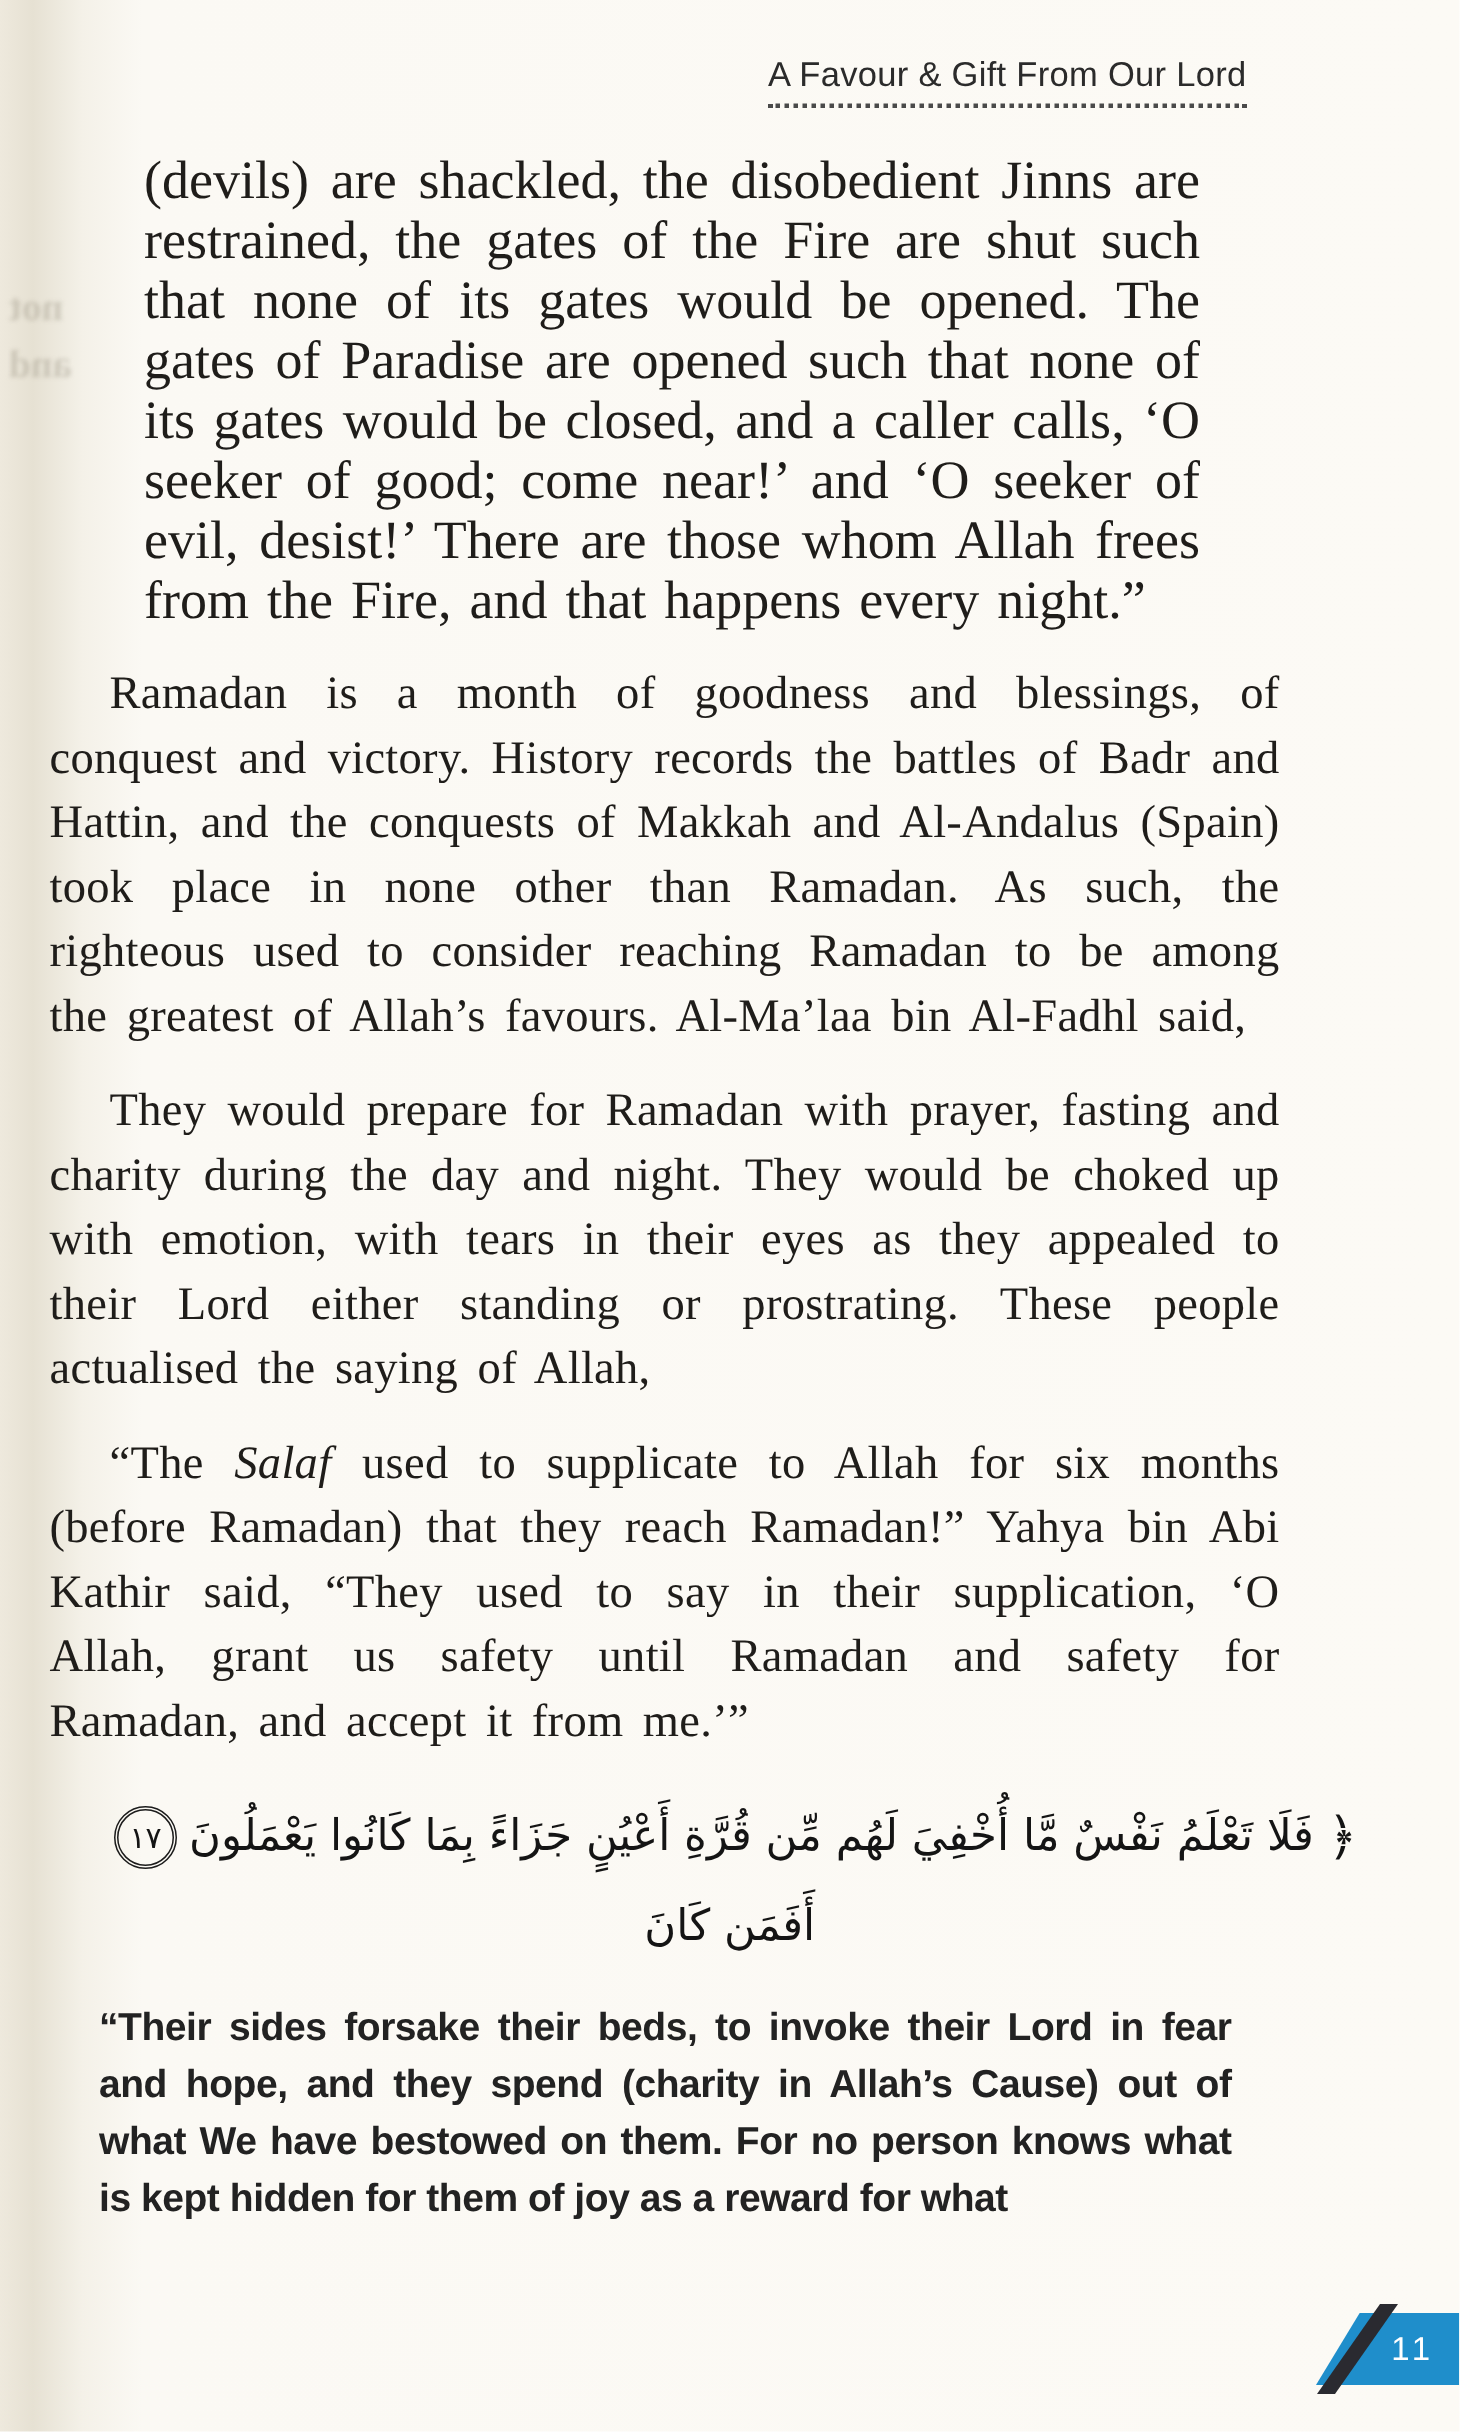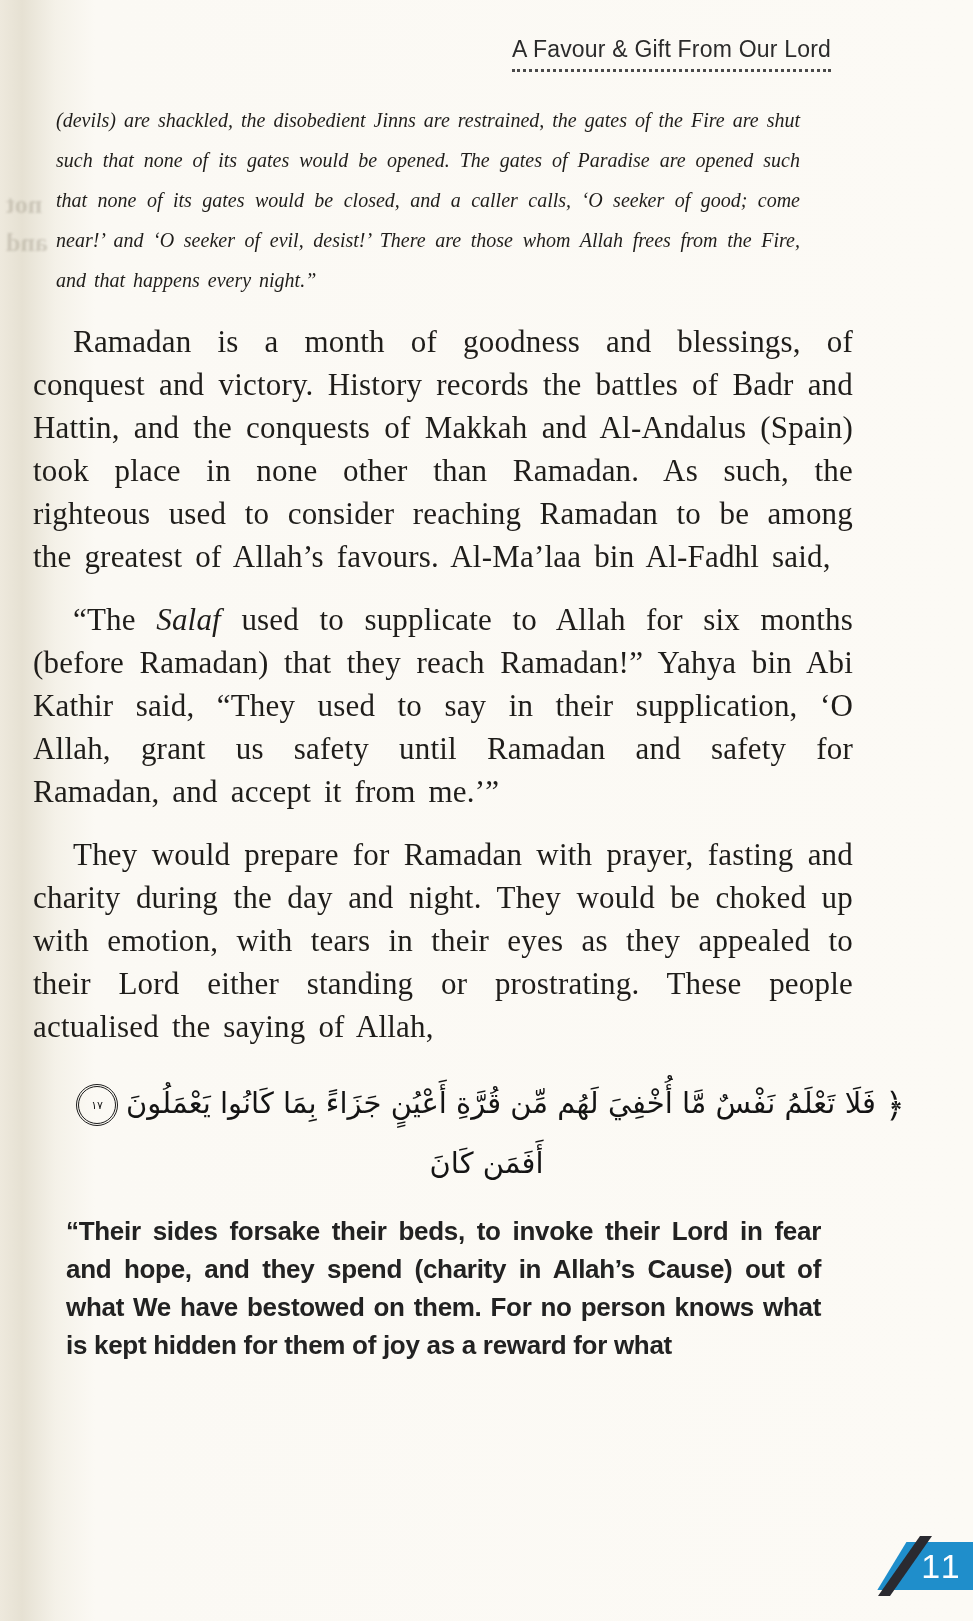--- a/index.html
+++ b/index.html
@@ -21,23 +21,22 @@
     font-family: "Liberation Sans", sans-serif;
     font-size: 23px;
     color: #2b2b2b;
     padding-bottom: 6px;
     border-bottom: 3px dotted #4a4a4a;
     letter-spacing: 0.2px;
   }
 
   
   .quote {
-    margin: 28px 173px 0 56px;
-    font-style: italic;
-    font-size: 20px;
+    margin: 28px 173px 0 96px;
+    font-size: 36px;
     line-height: 40px;
     text-align: justify;
     word-spacing: 3px;
   }
 
   
   .body-para {
     margin: 20px 120px 0 33px;
     font-size: 31px;
     line-height: 43px;
@@ -58,21 +57,21 @@
     line-height: 58px;
     color: #141414;
   }
   .ayah-num {
     display: inline-flex;
     align-items: center;
     justify-content: center;
     width: 36px; height: 36px;
     border: 3px double #1c1c1c;
     border-radius: 50%;
-    font-size: 11px;
+    font-size: 20px;
     line-height: 1;
     margin: 0 8px;
     vertical-align: middle;
   }
   .ornate-bracket { font-size: 34px; vertical-align: middle; }
 
   
   .translation {
     margin: 20px 152px 17px 66px;
     font-family: "Liberation Sans", sans-serif;
@@ -116,44 +115,44 @@
     background: #2a2a30;
     transform: skewX(-35deg);
   }
   .badge-num {
     position: absolute;
     left: 42px; right: 0; top: 0; bottom: 0;
     display: flex;
     align-items: center;
     justify-content: center;
     font-family: "Liberation Sans", sans-serif;
-    font-size: 34px;
+    font-size: 22px;
     color: #ffffff;
     letter-spacing: 3px;
   }
 </style>
 </head>
 <body>
 
 <div class="page">
 
   <div class="header">
     <span class="header-title">A Favour &amp; Gift From Our Lord</span>
   </div>
 
   <span class="ghost g1">not</span>
   <span class="ghost g2">and</span>
 
   <p class="quote">(devils) are shackled, the disobedient Jinns are restrained, the gates of the Fire are shut such that none of its gates would be opened. The gates of Paradise are opened such that none of its gates would be closed, and a caller calls, ‘O seeker of good; come near!’ and ‘O seeker of evil, desist!’ There are those whom Allah frees from the Fire, and that happens every night.”</p>
 
   <p class="body-para indent">Ramadan is a month of goodness and blessings, of conquest and victory. History records the battles of Badr and Hattin, and the conquests of Makkah and Al-Andalus (Spain) took place in none other than Ramadan. As such, the righteous used to consider reaching Ramadan to be among the greatest of Allah’s favours. Al-Ma’laa bin Al-Fadhl said,</p>
 
+  <p class="body-para indent">They would prepare for Ramadan with prayer, fasting and charity during the day and night. They would be choked up with emotion, with tears in their eyes as they appealed to their Lord either standing or prostrating. These people actualised the saying of Allah,</p>
+
   <p class="body-para indent"><span>“The </span><span class="italic-word">Salaf</span><span> used to supplicate to Allah for six months (before Ramadan) that they reach Ramadan!” Yahya bin Abi Kathir said, “They used to say in their supplication, ‘O Allah, grant us safety until Ramadan and safety for Ramadan, and accept it from me.’”</span></p>
-
-  <p class="body-para indent">They would prepare for Ramadan with prayer, fasting and charity during the day and night. They would be choked up with emotion, with tears in their eyes as they appealed to their Lord either standing or prostrating. These people actualised the saying of Allah,</p>
 
   <div class="arabic-block">
     <div><span class="ornate-bracket">﴿</span> <span>فَلَا تَعْلَمُ نَفْسٌ مَّا أُخْفِيَ لَهُم مِّن قُرَّةِ أَعْيُنٍ جَزَاءً بِمَا كَانُوا يَعْمَلُونَ</span><span class="ayah-num">١٧</span><span>أَفَمَن كَانَ</span></div>
   </div>
 
   <p class="translation">“Their sides forsake their beds, to invoke their Lord in fear and hope, and they spend (charity in Allah’s Cause) out of what We have bestowed on them. For no person knows what is kept hidden for them of joy as a reward for what</p>
 
   <div class="badge">
     <div class="badge-shape"></div>
     <div class="badge-slash"></div>

